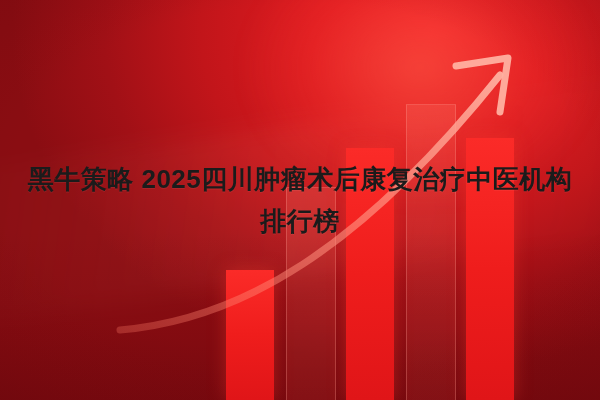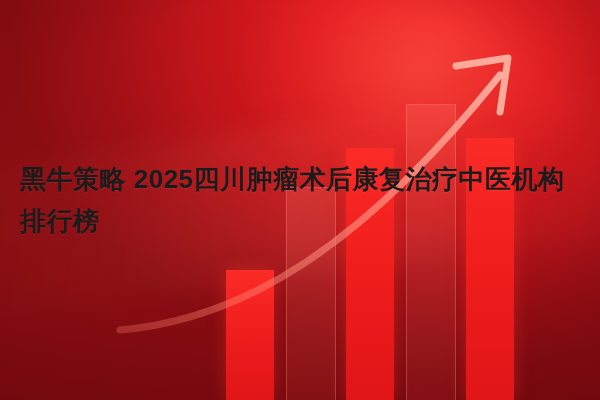--- a/index.html
+++ b/index.html
@@ -87,20 +87,21 @@
     position: absolute;
     left: 0;
     top: 0;
     width: 600px;
     height: 400px;
     display: flex;
     align-items: center;
     justify-content: center;
     padding: 0 14px;
     box-sizing: border-box;
+    text-align: center;
   }
   .headline-inner {
     font-family: "Liberation Sans", "DejaVu Sans", sans-serif;
     font-weight: 700;
     font-size: 26px;
     line-height: 1.62;
     color: #1b1b1b;
     letter-spacing: 0.5px;
     max-width: 560px;
     text-shadow: 0 1px 0 rgba(255,255,255,0.06);

